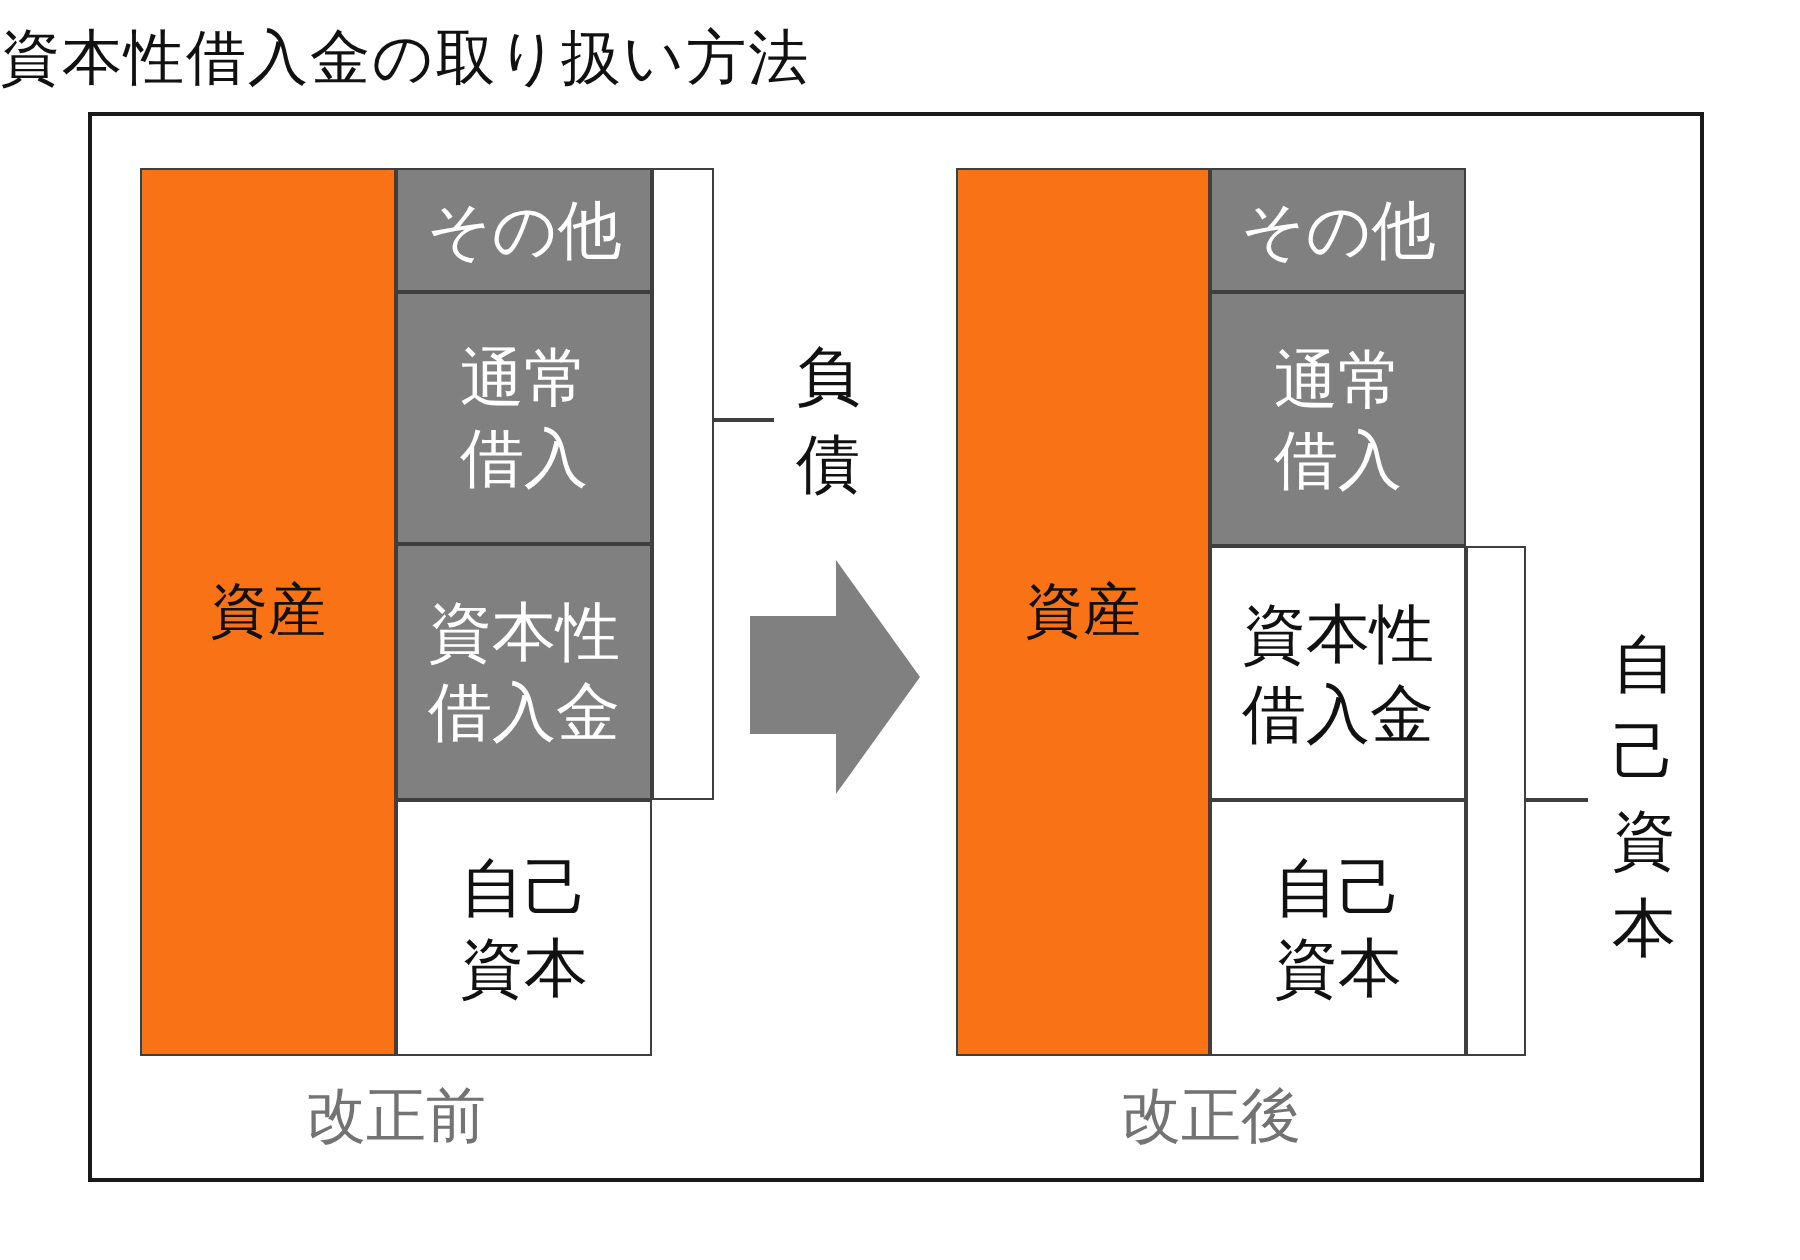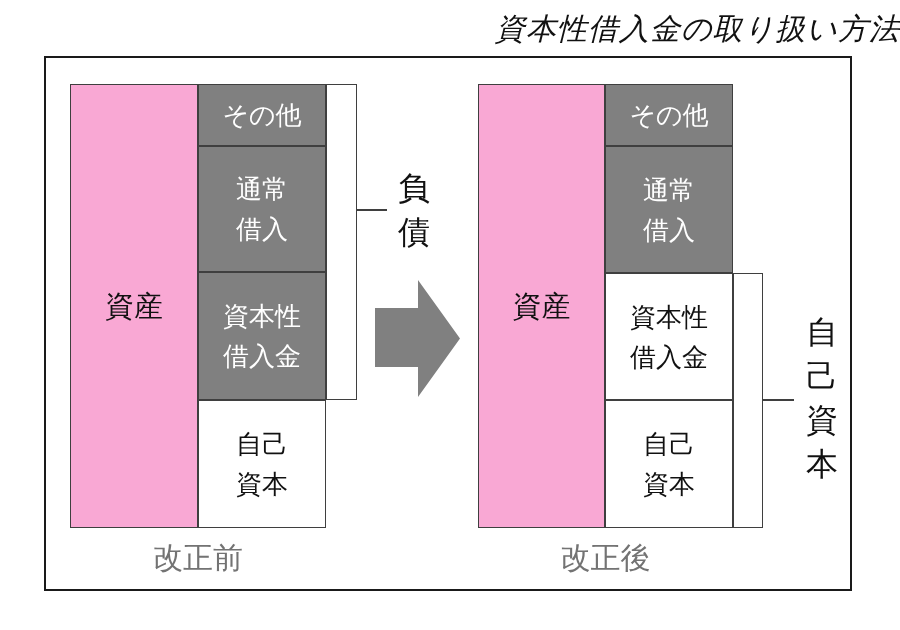--- a/index.html
+++ b/index.html
@@ -10,47 +10,46 @@
     width: 900px;
     height: 630px;
     background: #ffffff;
     overflow: hidden;
     color: #1a1a1a;
   }
   .title {
     position: absolute;
     top: 9px; left: 0;
     width: 900px;
-    text-align: right;
+    text-align: left;
     font-size: 30px;
     font-weight: 500;
     letter-spacing: 1px;
     color: #111111;
-    font-style: italic;
   }
   .frame {
     position: absolute;
     left: 44px; top: 56px;
     width: 808px; height: 535px;
     border: 2px solid #1a1a1a;
     background: transparent;
   }
   .box {
     position: absolute;
     border: 1.5px solid #3f3f3f;
     display: flex;
     align-items: center;
     justify-content: center;
     text-align: center;
     white-space: pre-line;
-    font-size: 26px;
+    font-size: 32px;
     line-height: 40px;
   }
   .asset {
-    background: #f9a8d4;
+    background: #f97316;
     color: #111111;
     font-size: 29px;
     width: 128px; height: 444px;
     top: 84px;
   }
   .dark { background: #808080; color: #ffffff; }
   .light { background: #ffffff; color: #111111; }
   .stack { width: 128px; }
   .bracket {
     position: absolute;

